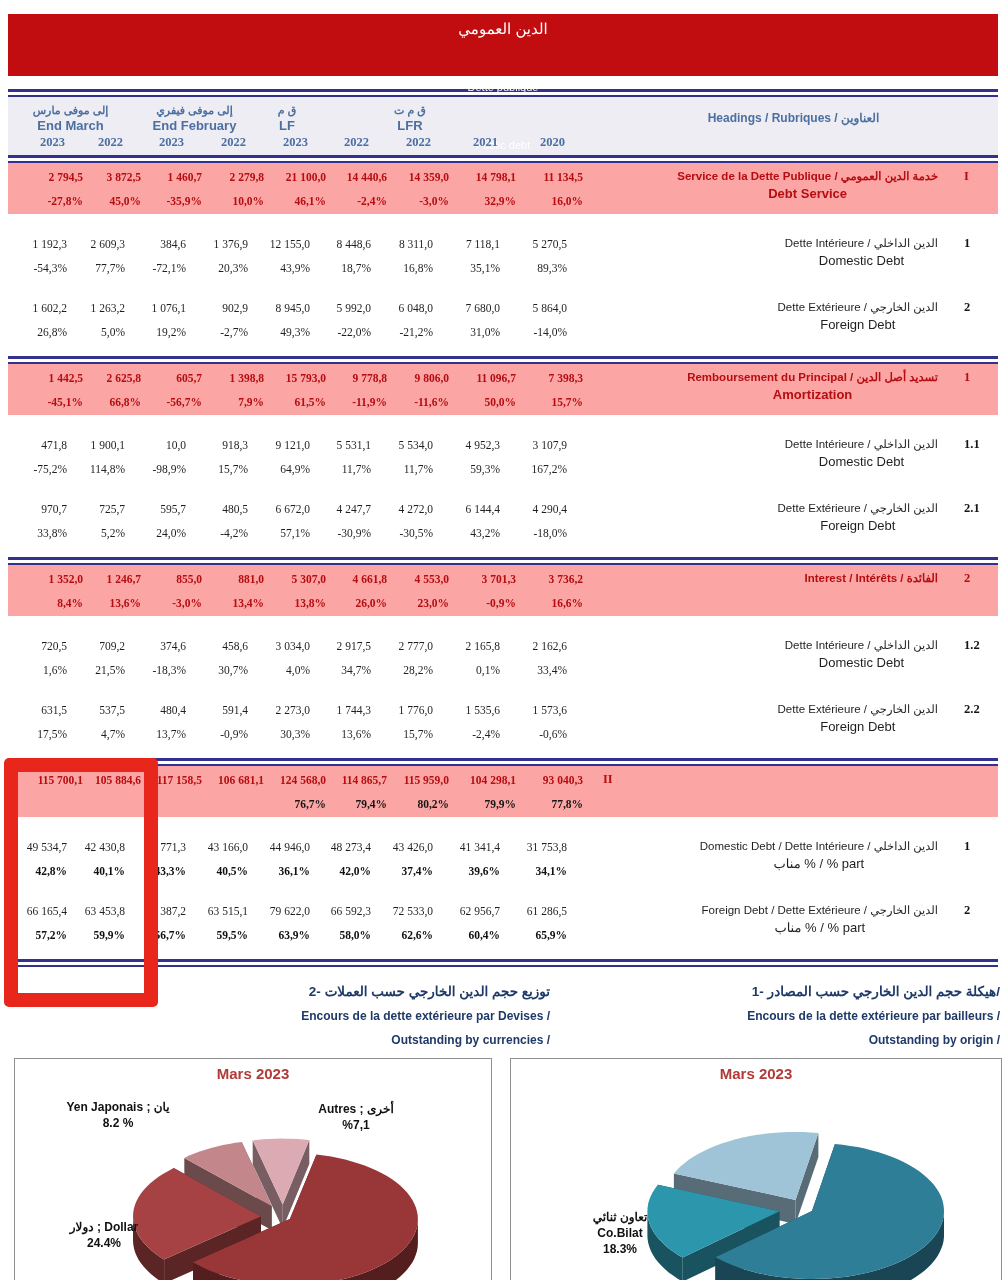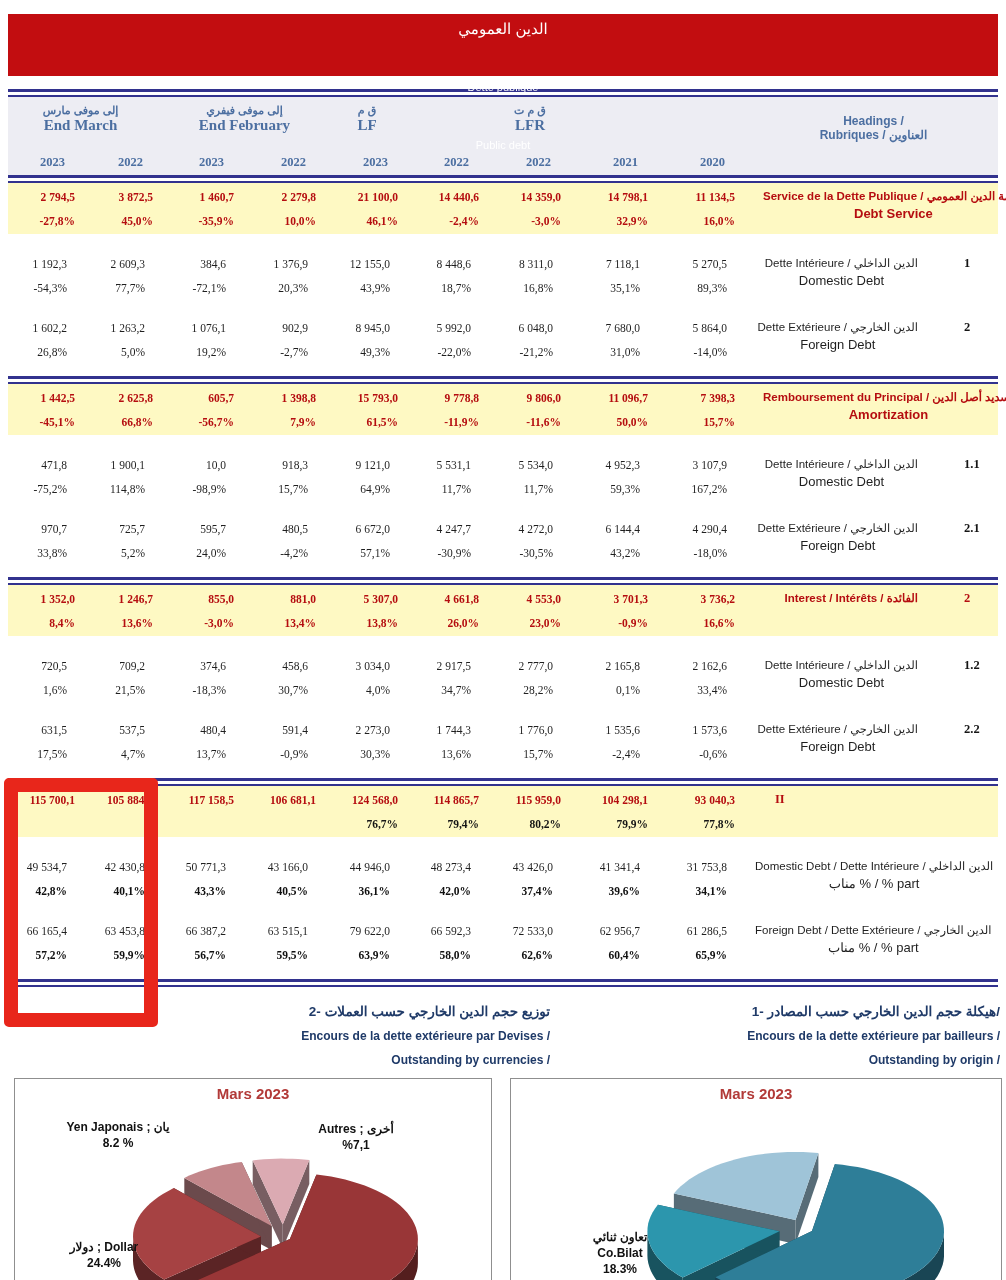--- a/index.html
+++ b/index.html
@@ -9,43 +9,43 @@
   
   .banner{margin:14px 8px 0 8px;height:62px;background:#C20D10;color:#fff;
           text-align:center;padding-top:5px;box-sizing:border-box;}
   .banner .l1{font-size:15px;font-weight:normal;line-height:19px;}
   .banner .l2,.banner .l3{font-size:11px;font-weight:normal;line-height:18px;margin-top:40px;}
 
   
   .tbl{margin:13px 8px 0 8px;width:990px;}
   .drule{border-top:3px solid #32328E;border-bottom:2px solid #32328E;height:3px;}
   .trow{display:grid;grid-template-columns:67px 58px 61px 62px 62px 61px 62px 67px 67px 1fr 46px;
-        align-items:start;gap:20px;}
+        align-items:start;}
   .thead{background:#EDEDF3;padding:6px 0 4px 0;}
   .ghead{text-align:center;color:#4C6FA1;}
   .ghead .ar{font-size:11px;font-weight:bold;line-height:15px;font-family:"Liberation Sans",sans-serif;}
-  .ghead .en{font-size:15px;font-weight:bold;line-height:15px;font-family:Liberation Serif, serif;}
+  .ghead .en{font-size:13px;font-weight:bold;line-height:15px;font-family:Liberation Sans, sans-serif;}
   .yr{font-family:"Liberation Serif",serif;font-size:12.5px;font-weight:bold;color:#4C6FA1;
       text-align:right;padding-right:10px;line-height:18px;}
   .rubr{grid-column:10/11;grid-row:1/3;align-self:center;text-align:center;
         color:#4C6FA1;font-size:12px;font-weight:bold;padding-left:60px;}
 
   .cell{text-align:right;padding-right:8px;}
   .val,.pct{font-family:"Liberation Serif",serif;font-size:11.5px;line-height:19px;white-space:nowrap;}
   .pct{margin-top:5px;}
   .hcell{display:flex;flex-direction:column;align-items:flex-end;padding-right:14px;}
   .hwrap{display:flex;flex-direction:column;align-items:center;}
   .h1{font-size:11.5px;line-height:17px;white-space:nowrap;}
   .h2{font-size:13px;line-height:17px;white-space:nowrap;}
   .h3{font-size:11px;line-height:16px;white-space:nowrap;}
   .ncell{font-family:"Liberation Serif",serif;font-size:12.5px;font-weight:bold;
          text-align:left;padding-left:12px;line-height:17px;}
 
   .sec{padding-bottom:14px;position:relative;}
-  .trow.head,.trow.head2{background:#fef9c3;padding:5px 0 3px 8px;}
+  .trow.head,.trow.head2{background:#fca5a5;padding:5px 0 3px 16px;}
   .head .val,.head .pct,.head2 .val{color:#B50D10;font-weight:bold;}
   .head .h1,.head .h2,.head2 .h1,.head2 .h2{color:#B50D10;font-weight:bold;}
   .head2 .h3{color:#B50D10;}
   .head2 .pct{color:#151515;font-weight:bold;}
   .head .ncell,.head2 .ncell{color:#B50D10;}
   .trow.sub,.trow.sub2{margin-top:21px;}
   .sub .val,.sub .pct,.sub2 .val{color:#1f1f1f;}
   .sub2 .pct{color:#101010;font-weight:bold;}
   .sub .h1,.sub .h2,.sub2 .h1,.sub2 .h2{color:#1f1f1f;}
   .sub .ncell,.sub2 .ncell{color:#151515;}

